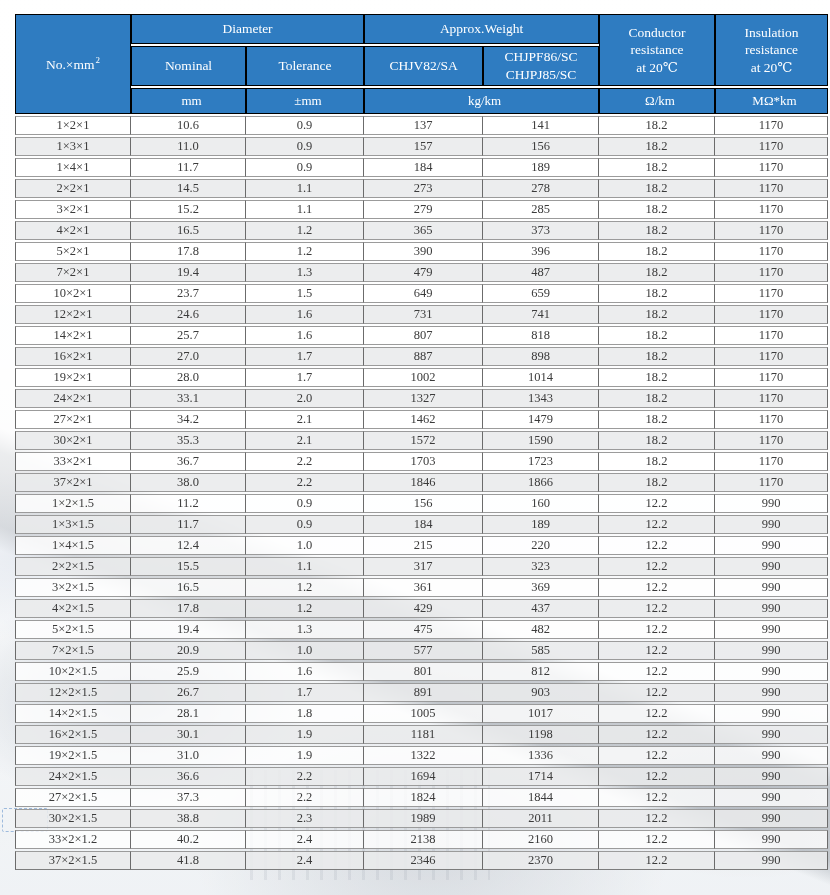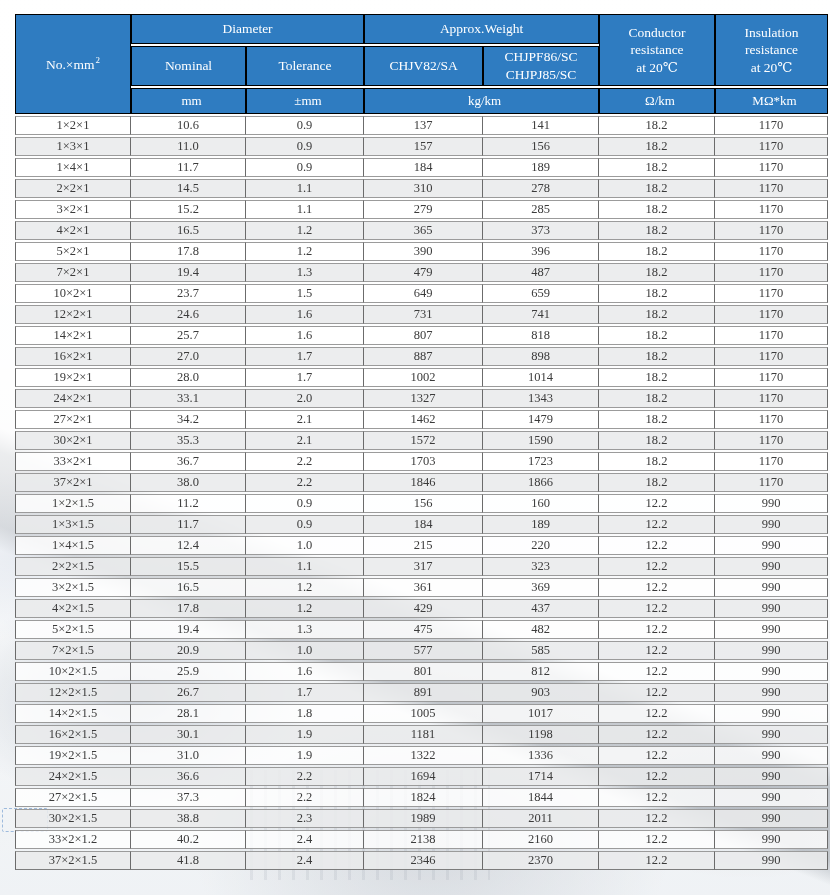--- a/index.html
+++ b/index.html
@@ -127,21 +127,21 @@
         <td>0.9</td>
         <td>184</td>
         <td>189</td>
         <td>18.2</td>
         <td>1170</td>
       </tr>
       <tr>
         <td>2×2×1</td>
         <td>14.5</td>
         <td>1.1</td>
-        <td>310</td>
+        <td>273</td>
         <td>278</td>
         <td>18.2</td>
         <td>1170</td>
       </tr>
       <tr>
         <td>3×2×1</td>
         <td>15.2</td>
         <td>1.1</td>
         <td>279</td>
         <td>285</td>

